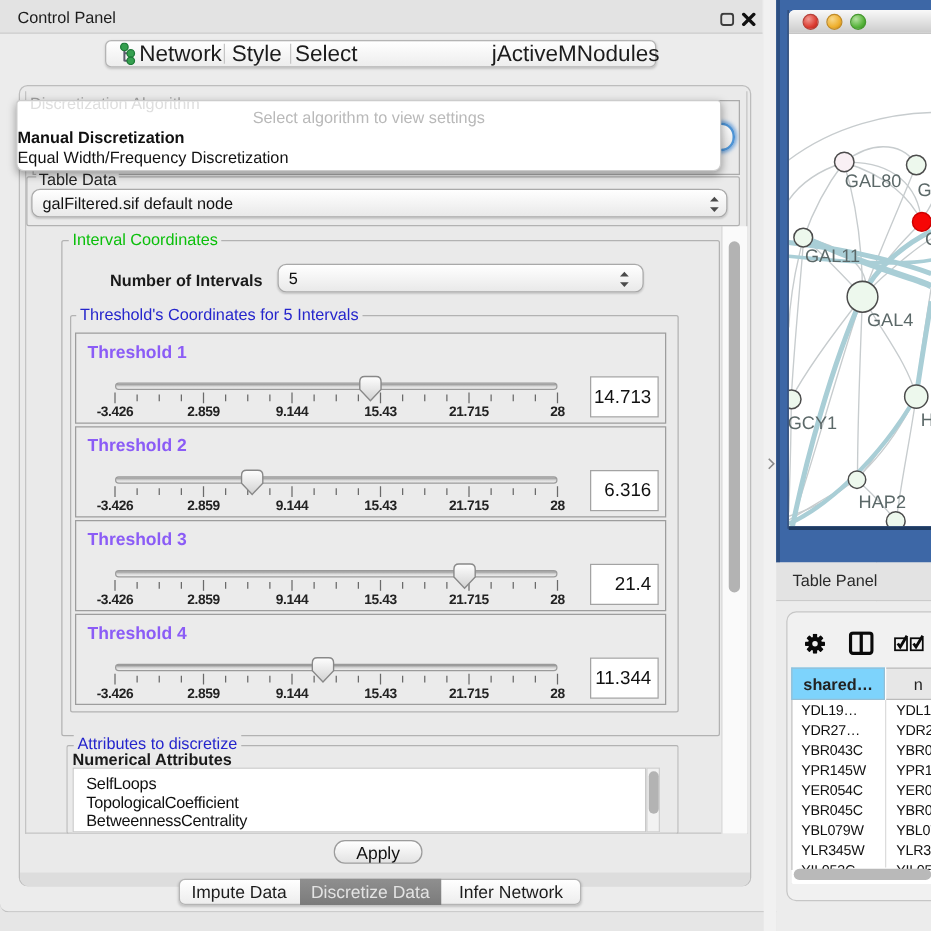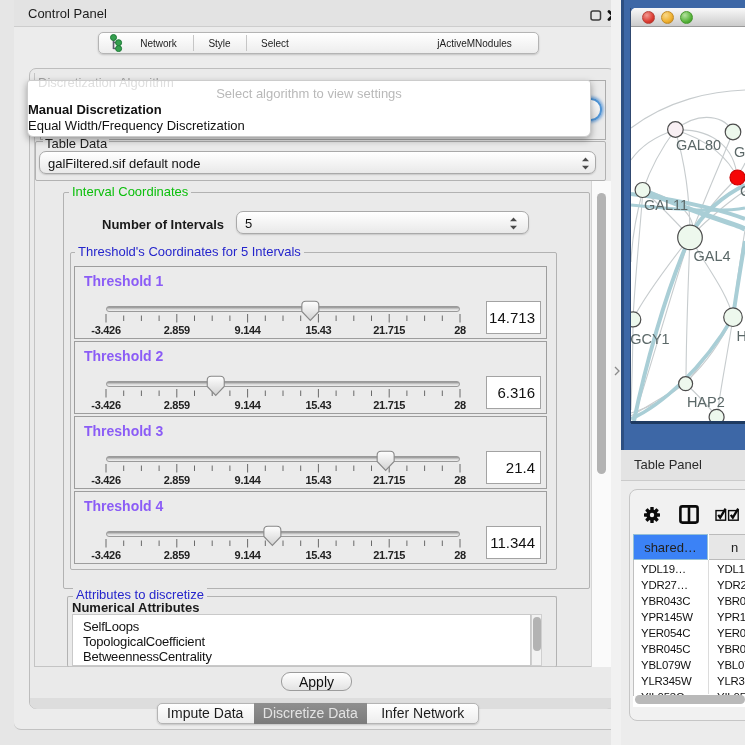--- a/index.html
+++ b/index.html
@@ -1,31 +1,31 @@
 <!DOCTYPE html>
 <html><head>
 <meta charset="utf-8">
 <style>
 * { margin:0; padding:0; box-sizing:border-box; }
 html,body { width:745px; height:745px; overflow:hidden; background:#e6e6e6;
   font-family:"Liberation Sans", sans-serif; }
 .abs { position:absolute; }
 #stage { position:relative; width:745px; height:745px; }
 
-#cpwin { left:14px; top:0; width:702px; height:730px; background:#ececec;
+#cpwin { left:0; top:0; width:702px; height:730px; background:#ececec;
   border:1px solid #c2c2c2; border-left:none; border-top:none; border-radius:0 0 7px 7px;text-decoration:underline; }
 #gutter { left:611px; top:0; width:10px; height:745px; background:#f1f1f1; }
 #titlebar { left:0; top:0; width:610px; height:27px; background:#e3e3e3;
   border-bottom:1px solid #cdcdcd; }
 #titlebar .t { position:absolute; left:14px; top:6px; font-size:13px; color:#1c1c1c; }
 
 .capsule { background:linear-gradient(#ffffff,#ededed); border:1px solid #b4b4b4;
   border-radius:5px; box-shadow:0 1px 2px rgba(0,0,0,0.18); }
 .tabtxt { position:absolute; height:22px; display:flex; align-items:center;
-  justify-content:center; font-size:10px; color:#1c1c1c; }
+  justify-content:center; font-size:18px; color:#1c1c1c; }
 .tabsel { background:linear-gradient(#8f8f8f,#7b7b7b); color:#f5f5f5; }
 .tabsep { position:absolute; top:3px; bottom:3px; width:1px; background:#c6c6c6; }
 
 #panel { left:15px; top:68px; width:586px; height:641px; background:#eaeaea;
   border:1px solid #bdbdbd; border-radius:7px; }
 
 .group { position:absolute; border:1px solid #b2b2b2; border-radius:2px; }
 .glabel { position:absolute; top:-8px; font-size:13px; background:#eaeaea; padding:0 3px; }
 .bold13 { font-size:13px; font-weight:bold; color:#1a1a1a; }
 
@@ -427,21 +427,21 @@
     <path d="M10 1.4 V17.6" stroke="#0a0a0a" stroke-width="2.6"></path>
   </svg>
   <svg class="abs" style="left:715px;top:506px" width="26" height="16" viewBox="0 0 26 16">
     <rect x="1" y="4.6" width="9.6" height="9.6" fill="none" stroke="#0a0a0a" stroke-width="1.4"></rect>
     <path d="M3.2 8.8 L5.2 11.6 L10.6 2.6" stroke="#0a0a0a" stroke-width="2.3" fill="none"></path>
     <rect x="13.6" y="4.6" width="9.6" height="9.6" fill="none" stroke="#0a0a0a" stroke-width="1.4"></rect>
     <path d="M15.8 8.8 L17.8 11.6 L23.2 2.6" stroke="#0a0a0a" stroke-width="2.3" fill="none"></path>
   </svg>
 
   <div class="abs" style="left:633px;top:534px;width:112px;height:173px;background:#fff;border-left:1px solid #c0c0c0;"></div>
-  <div class="cell" style="left:633px;top:534px;width:75px;height:26px;background:#3b82f6;border:1px solid #94bfd6;justify-content:center;font-size:13px;color:#222;">shared…</div>
+  <div class="cell" style="left:633px;top:534px;width:75px;height:26px;background:#7dd3fc;border:1px solid #94bfd6;justify-content:center;font-size:13px;color:#222;font-weight:bold;">shared…</div>
   <div class="cell" style="left:709px;top:534px;width:36px;height:26px;background:#e7e7e7;border-top:1px solid #bbb;border-bottom:1px solid #bbb;padding-left:22px;font-size:13px;color:#222;">n</div>
   <div class="abs" style="left:708px;top:560px;width:1px;height:134px;background:#dcdcdc;"></div>
   <div class="abs small" id="trows" style="left:641px;top:561px;font-size:11.4px;line-height:16px;letter-spacing:-0.2px;">
     YDL19…<br>YDR27…<br>YBR043C<br>YPR145W<br>YER054C<br>YBR045C<br>YBL079W<br>YLR345W<br>YIL053C
   </div>
   <div class="abs small" style="left:717px;top:561px;font-size:11.4px;line-height:16px;letter-spacing:-0.2px;">
     YDL19…<br>YDR27…<br>YBR043C<br>YPR145W<br>YER054C<br>YBR045C<br>YBL079W<br>YLR345W<br>YIL053C
   </div>
   <div class="abs" style="left:633px;top:695.5px;width:112px;height:11.5px;background:#fff;"></div>
   <div class="abs" style="left:635px;top:695px;width:110px;height:9px;background:#b9b9b9;border-radius:4.5px;"></div>

